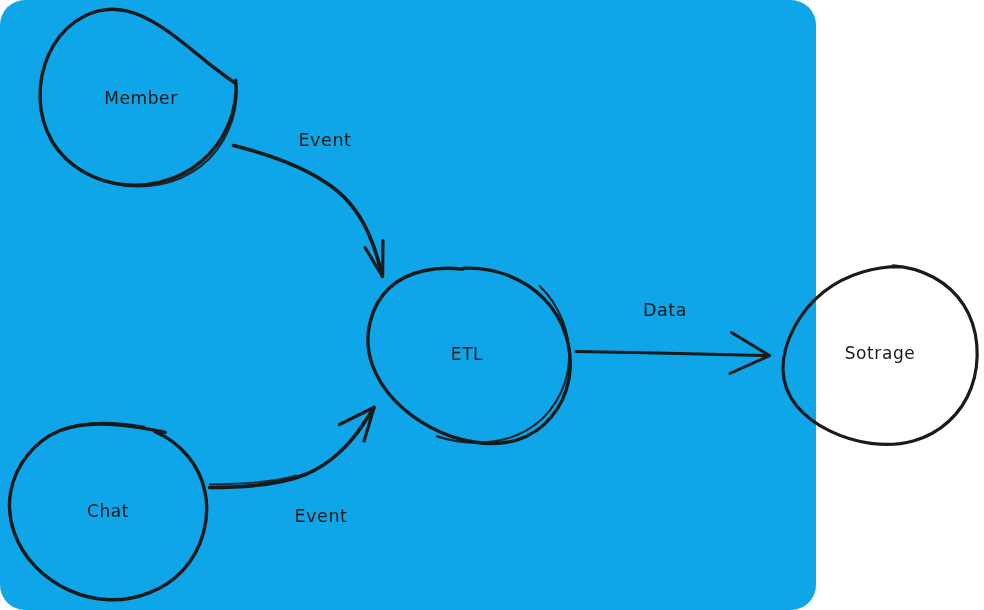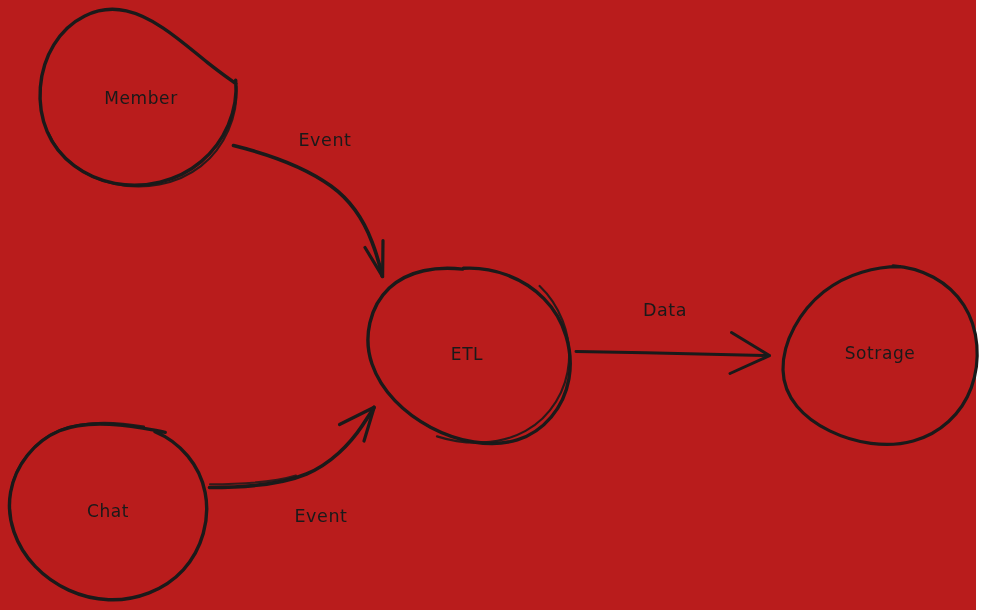--- a/index.html
+++ b/index.html
@@ -9,23 +9,24 @@
     background: #ffffff;
   }
   body {
     width: 984px;
     height: 610px;
     overflow: hidden;
     font-family: "DejaVu Sans", sans-serif;
   }
   #canvas-root {
     position: relative;
-    width: 976px;
+    width: 816px;
     height: 610px;
-    background: #b91c1c;
+    background: #0ea5e9;
+    border-radius: 25px;
   }
   #diagram-svg {
     position: absolute;
     top: 0;
     left: 0;
     width: 984px;
     height: 610px;
     display: block;
   }
   .node-shape {

